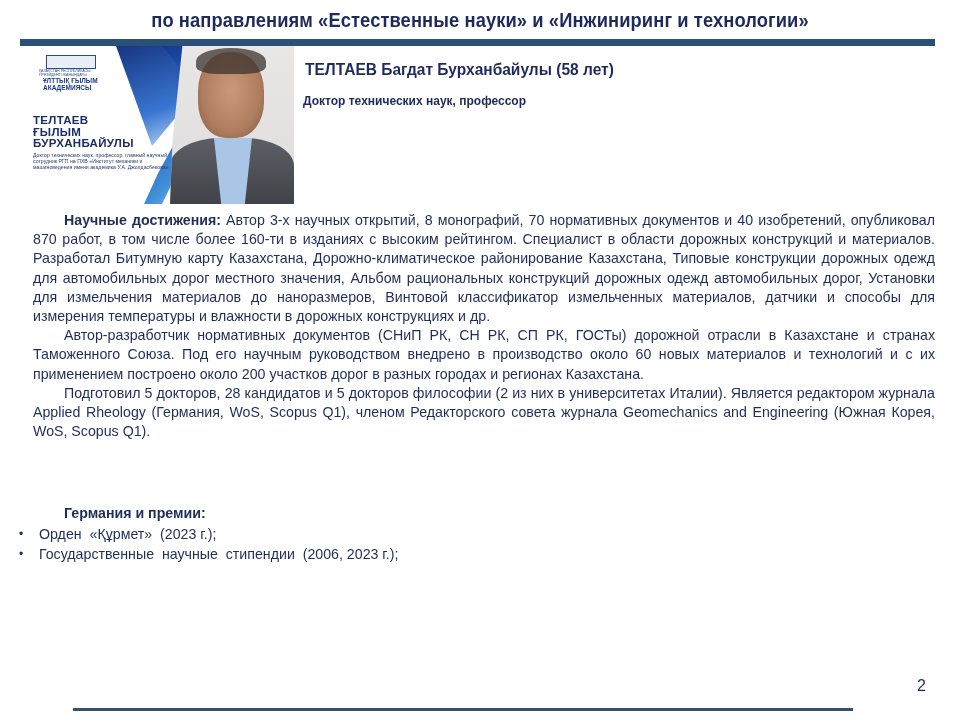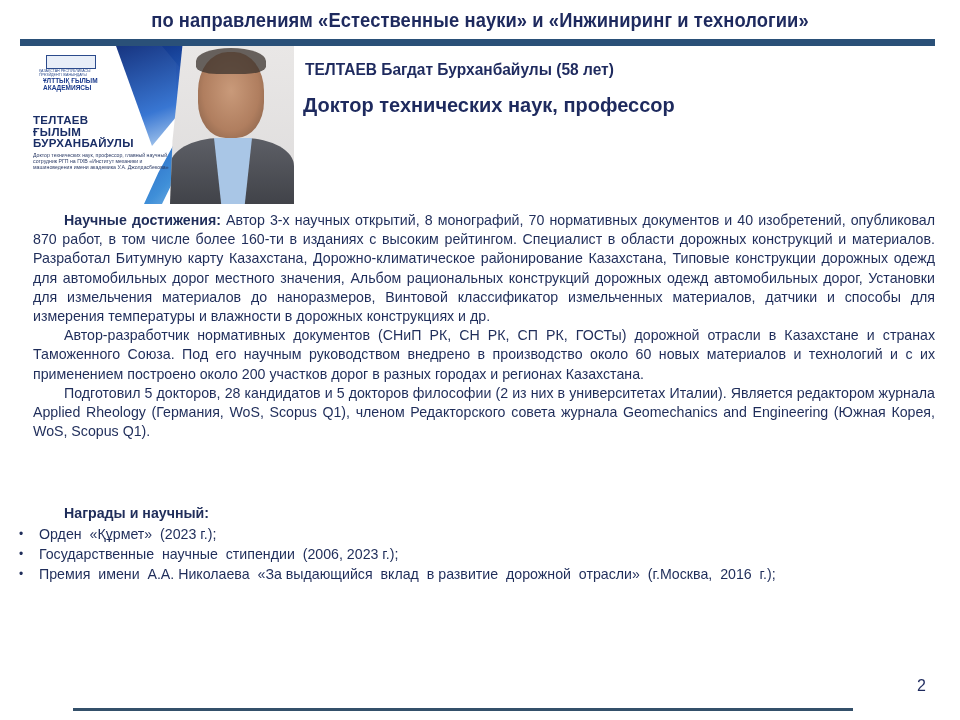--- a/index.html
+++ b/index.html
@@ -81,21 +81,21 @@
     .card-desc {
       position: absolute; left: 7px; top: 106px; width: 140px; font-size: 5.2px; color: #2b3b66; line-height: 6.2px;
     }
     .person-name {
       position: absolute; left: 305px; top: 61px;
       font-weight: bold; font-size: 16px; color: #1e2a5e;
       transform: scaleX(0.97); transform-origin: left;
     }
     .person-degree {
       position: absolute; left: 303px; top: 94px;
-      font-weight: bold; font-size: 20px; color: #1e2a5e;
+      font-weight: bold; font-size: 12px; color: #1e2a5e;
     }
     .body-text {
       position: absolute; left: 33px; top: 211px; width: 902px;
       font-size: 14.2px; line-height: 19.2px; color: #1f2d5a;
       text-align: justify;
     }
     .body-text p { margin: 0; text-indent: 31px; }
     .body-text .bold { font-weight: bold; }
     .awards-heading {
       position: absolute; left: 64px; top: 505px; font-size: 14.2px; font-weight: bold; color: #1f2d5a;
@@ -147,21 +147,20 @@
 
 <div class="person-name">ТЕЛТАЕВ Багдат Бурханбайулы (58 лет)</div>
 <div class="person-degree">Доктор технических наук, профессор</div>
 
 <div class="body-text">
   <p><span class="bold">Научные достижения:</span><span> Автор 3-х научных открытий, 8 монографий, 70 нормативных документов и 40 изобретений, опубликовал 870 работ, в том числе более 160-ти в изданиях с высоким рейтингом. Специалист в области дорожных конструкций и материалов. Разработал Битумную карту Казахстана, Дорожно-климатическое районирование Казахстана, Типовые конструкции дорожных одежд для автомобильных дорог местного значения, Альбом рациональных конструкций дорожных одежд автомобильных дорог, Установки для измельчения материалов до наноразмеров, Винтовой классификатор измельченных материалов, датчики и способы для измерения  температуры  и влажности в дорожных  конструкциях  и др.</span></p>
   <p>Автор-разработчик нормативных документов (СНиП РК, СН РК, СП РК, ГОСТы) дорожной отрасли в Казахстане и странах Таможенного Союза. Под его научным руководством внедрено в производство около 60 новых материалов и технологий и с их применением построено около 200 участков дорог в разных городах и регионах  Казахстана.</p>
   <p>Подготовил 5 докторов, 28 кандидатов и 5 докторов философии (2 из них в университетах Италии). Является редактором журнала Applied Rheology (Германия, WoS, Scopus Q1), членом Редакторского совета журнала Geomechanics  and Engineering  (Южная Корея, WoS, Scopus Q1).</p>
 </div>
 
-<div class="awards-heading">Награды  и научный:</div>
+<div class="awards-heading">Германия  и премии:</div>
 <ul class="awards-list">
   <li>Орден  «Құрмет»  (2023 г.);</li>
   <li>Государственные  научные  стипендии  (2006, 2023 г.);</li>
-  <li>Премия  имени  А.А. Николаева  «За выдающийся  вклад  в развитие  дорожной  отрасли»  (г.Москва,  2016  г.);</li>
 </ul>
 
 <div class="page-number">2</div>
 <div class="footer-line"></div>
 
 </body></html>

